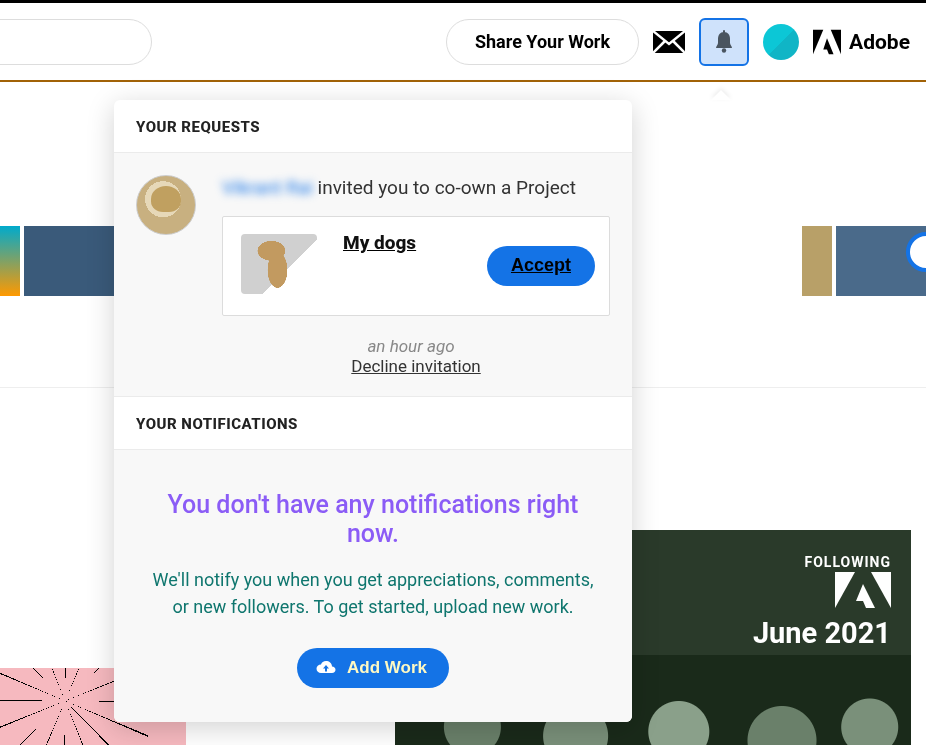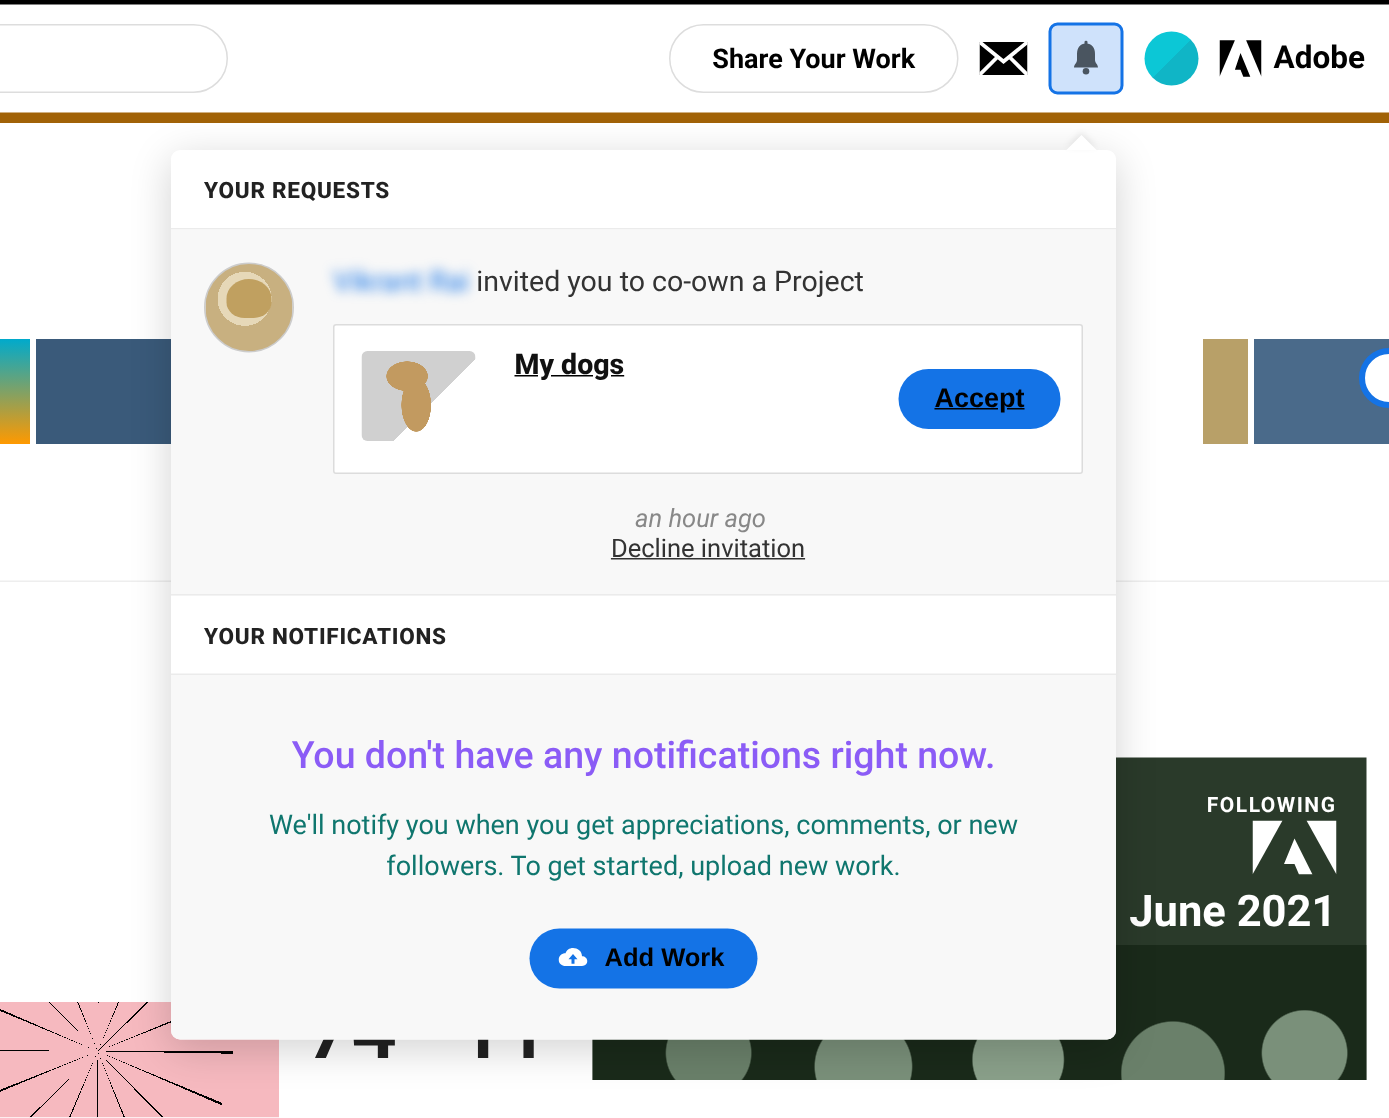--- a/index.html
+++ b/index.html
@@ -7,21 +7,21 @@
     font-family: -apple-system, BlinkMacSystemFont, "Segoe UI", Roboto, Helvetica, Arial, sans-serif;
     width: 926px;
     height: 745px;
     overflow: hidden;
     position: relative;
     background: #fff;
   }
   .topbar {
     height: 82px;
     border-top: 3px solid #000;
-    border-bottom: 7px solid #a16207;
+    border-bottom: 2px solid #a16207;
     display: flex;
     align-items: center;
     padding: 0 16px;
     gap: 14px;
     position: relative;
   }
   .search-pill {
     width: 196px;
     height: 46px;
     border: 1px solid #ddd;
@@ -109,21 +109,21 @@
     mask: radial-gradient(circle at 35% 70%, #000 0 90px, transparent 90px);
   }
   .bottom-left::after{
     content:""; position:absolute; top:0; left:0; right:0; height:70px; background:#fff;
   }
   .bottom-mid-text {
     position:absolute; left:204px; top:656px; font-size:53px; font-weight:600; color:#222;
   }
   .bottom-right {
     position: absolute;
-    left: 395px; top: 505px; width: 516px; height: 215px;
+    left: 395px; top: 530px; width: 516px; height: 215px;
     background: #2a3a2a;
     overflow:hidden;
   }
   .bottom-right .overlay {
     position:absolute; right:20px; top:24px; color:#fff; text-align:left;
   }
   .bottom-right .following {
     font-size:14px; font-weight:700; letter-spacing:1px; text-align:right;
   }
   .bottom-right .bigA {
@@ -146,21 +146,21 @@
   
   .blue-arc {
     position:absolute; right:-20px; top:232px; width:40px; height:40px; border:4px solid #1473e6; border-radius:50%; background:#fff;
   }
 
   
   .popover {
     position: absolute;
     top: 100px;
     left: 114px;
-    width: 630px;
+    width: 518px;
     background: #fff;
     border-radius: 6px;
     box-shadow: 0 6px 28px rgba(0,0,0,0.18);
     overflow: visible;
   }
   .popover::before {
     content:"";
     position:absolute;
     top:-10px; left:597px;
     width:0;height:0;
@@ -286,21 +286,21 @@
     margin-top: 18px;
     font-size: 18px;
     color:#0f766e;
     line-height:1.5;
     max-width: 520px;
     margin-left:auto; margin-right:auto;
   }
   .add-work-btn {
     margin-top: 28px;
     background:#1473e6;
-    color:#000000;
+    color:#fef9c3;
     border:none;
     border-radius: 22px;
     height: 40px;
     padding: 0 22px 0 18px;
     font-size: 17px;
     font-weight: 700;
     display:inline-flex;
     align-items:center;
     gap:10px;
     cursor:pointer;

